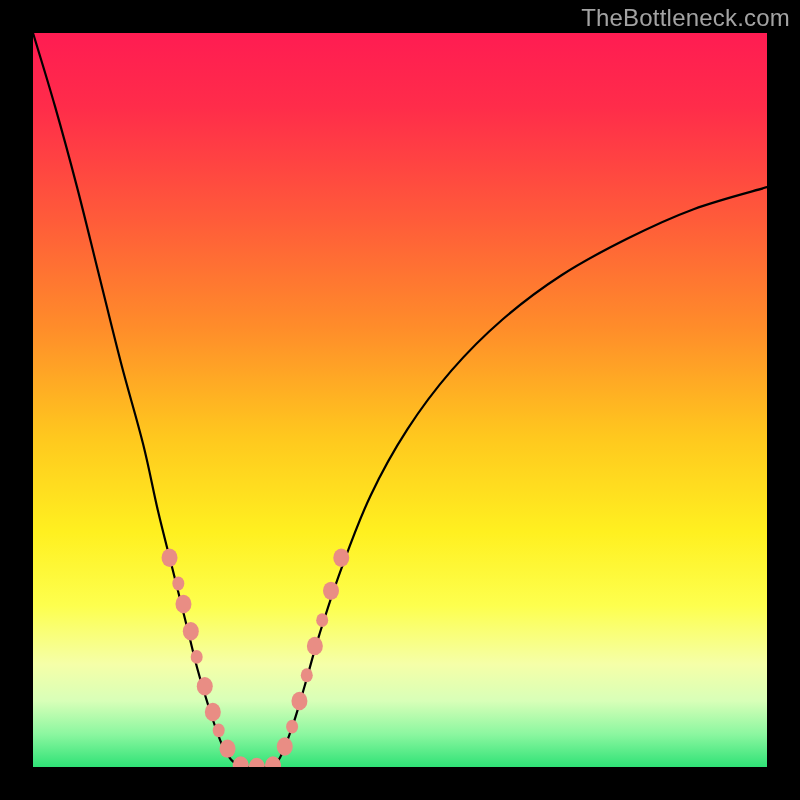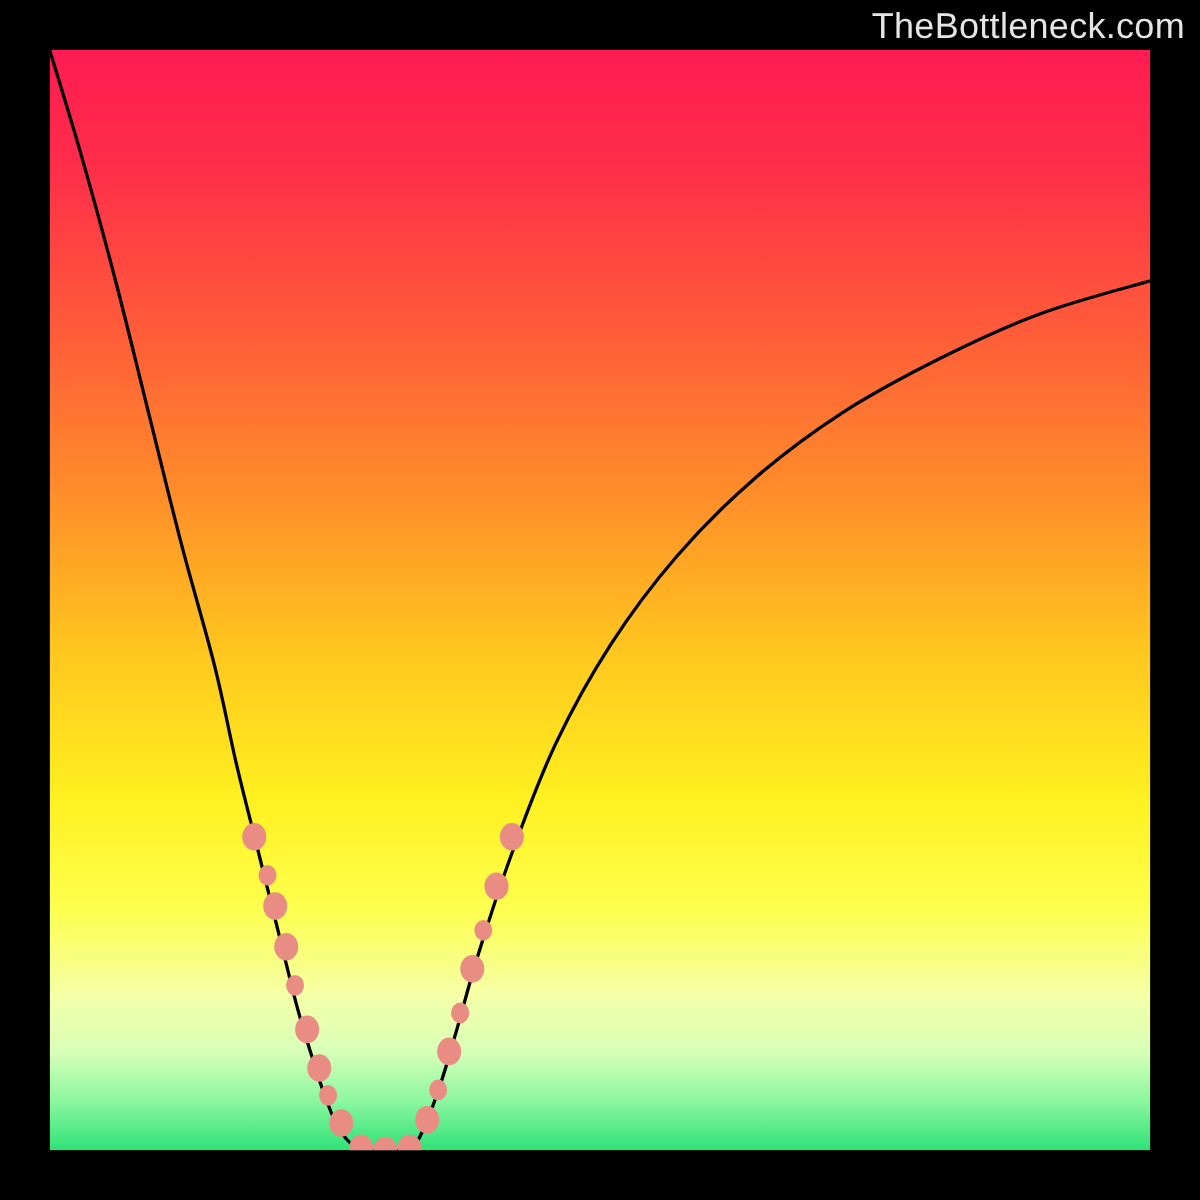--- a/index.html
+++ b/index.html
@@ -16,21 +16,21 @@
     top: 0;
     left: 0;
     width: 800px;
     height: 800px;
     background: #000;
   }
   .watermark {
     position: absolute;
     top: 4px;
     right: 10px;
-    color: #e5e5e5;
+    color: #a3a3a3;
     font-size: 24px;
     font-weight: 500;
     letter-spacing: 0.2px;
     user-select: none;
   }
   .plot-wrap {
     position: absolute;
     top: 33px;
     left: 33px;
     width: 734px;

